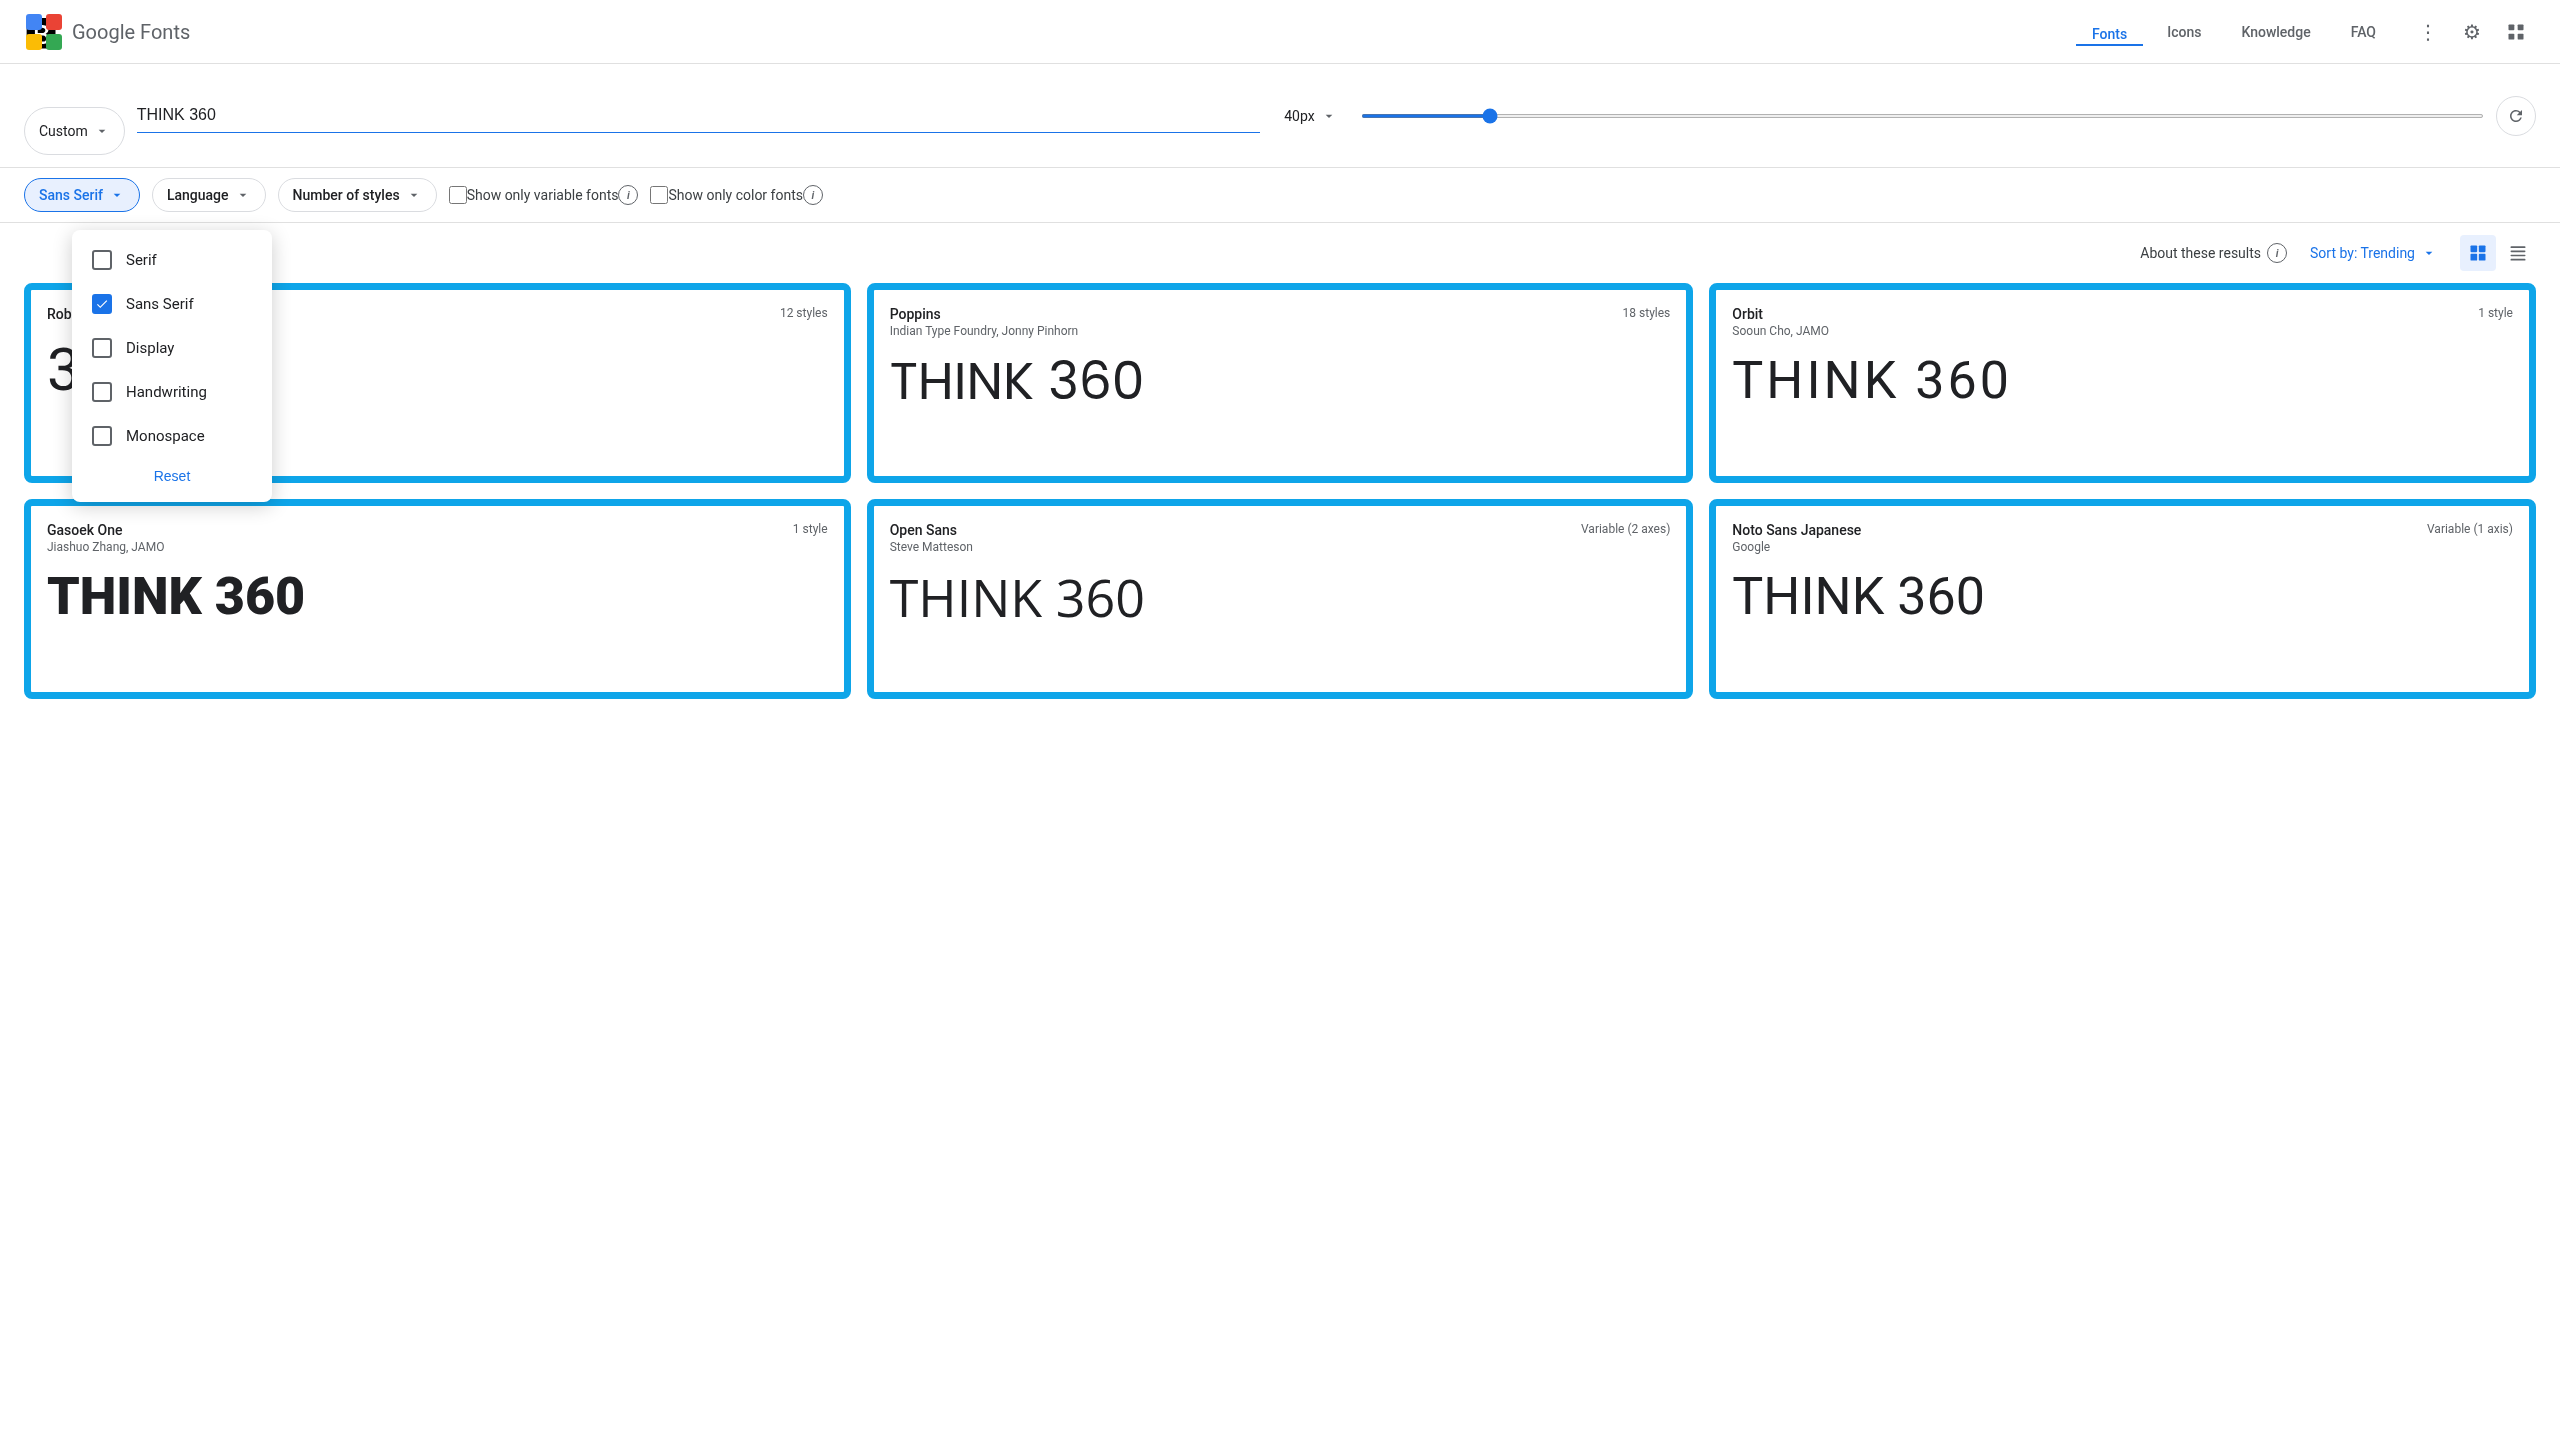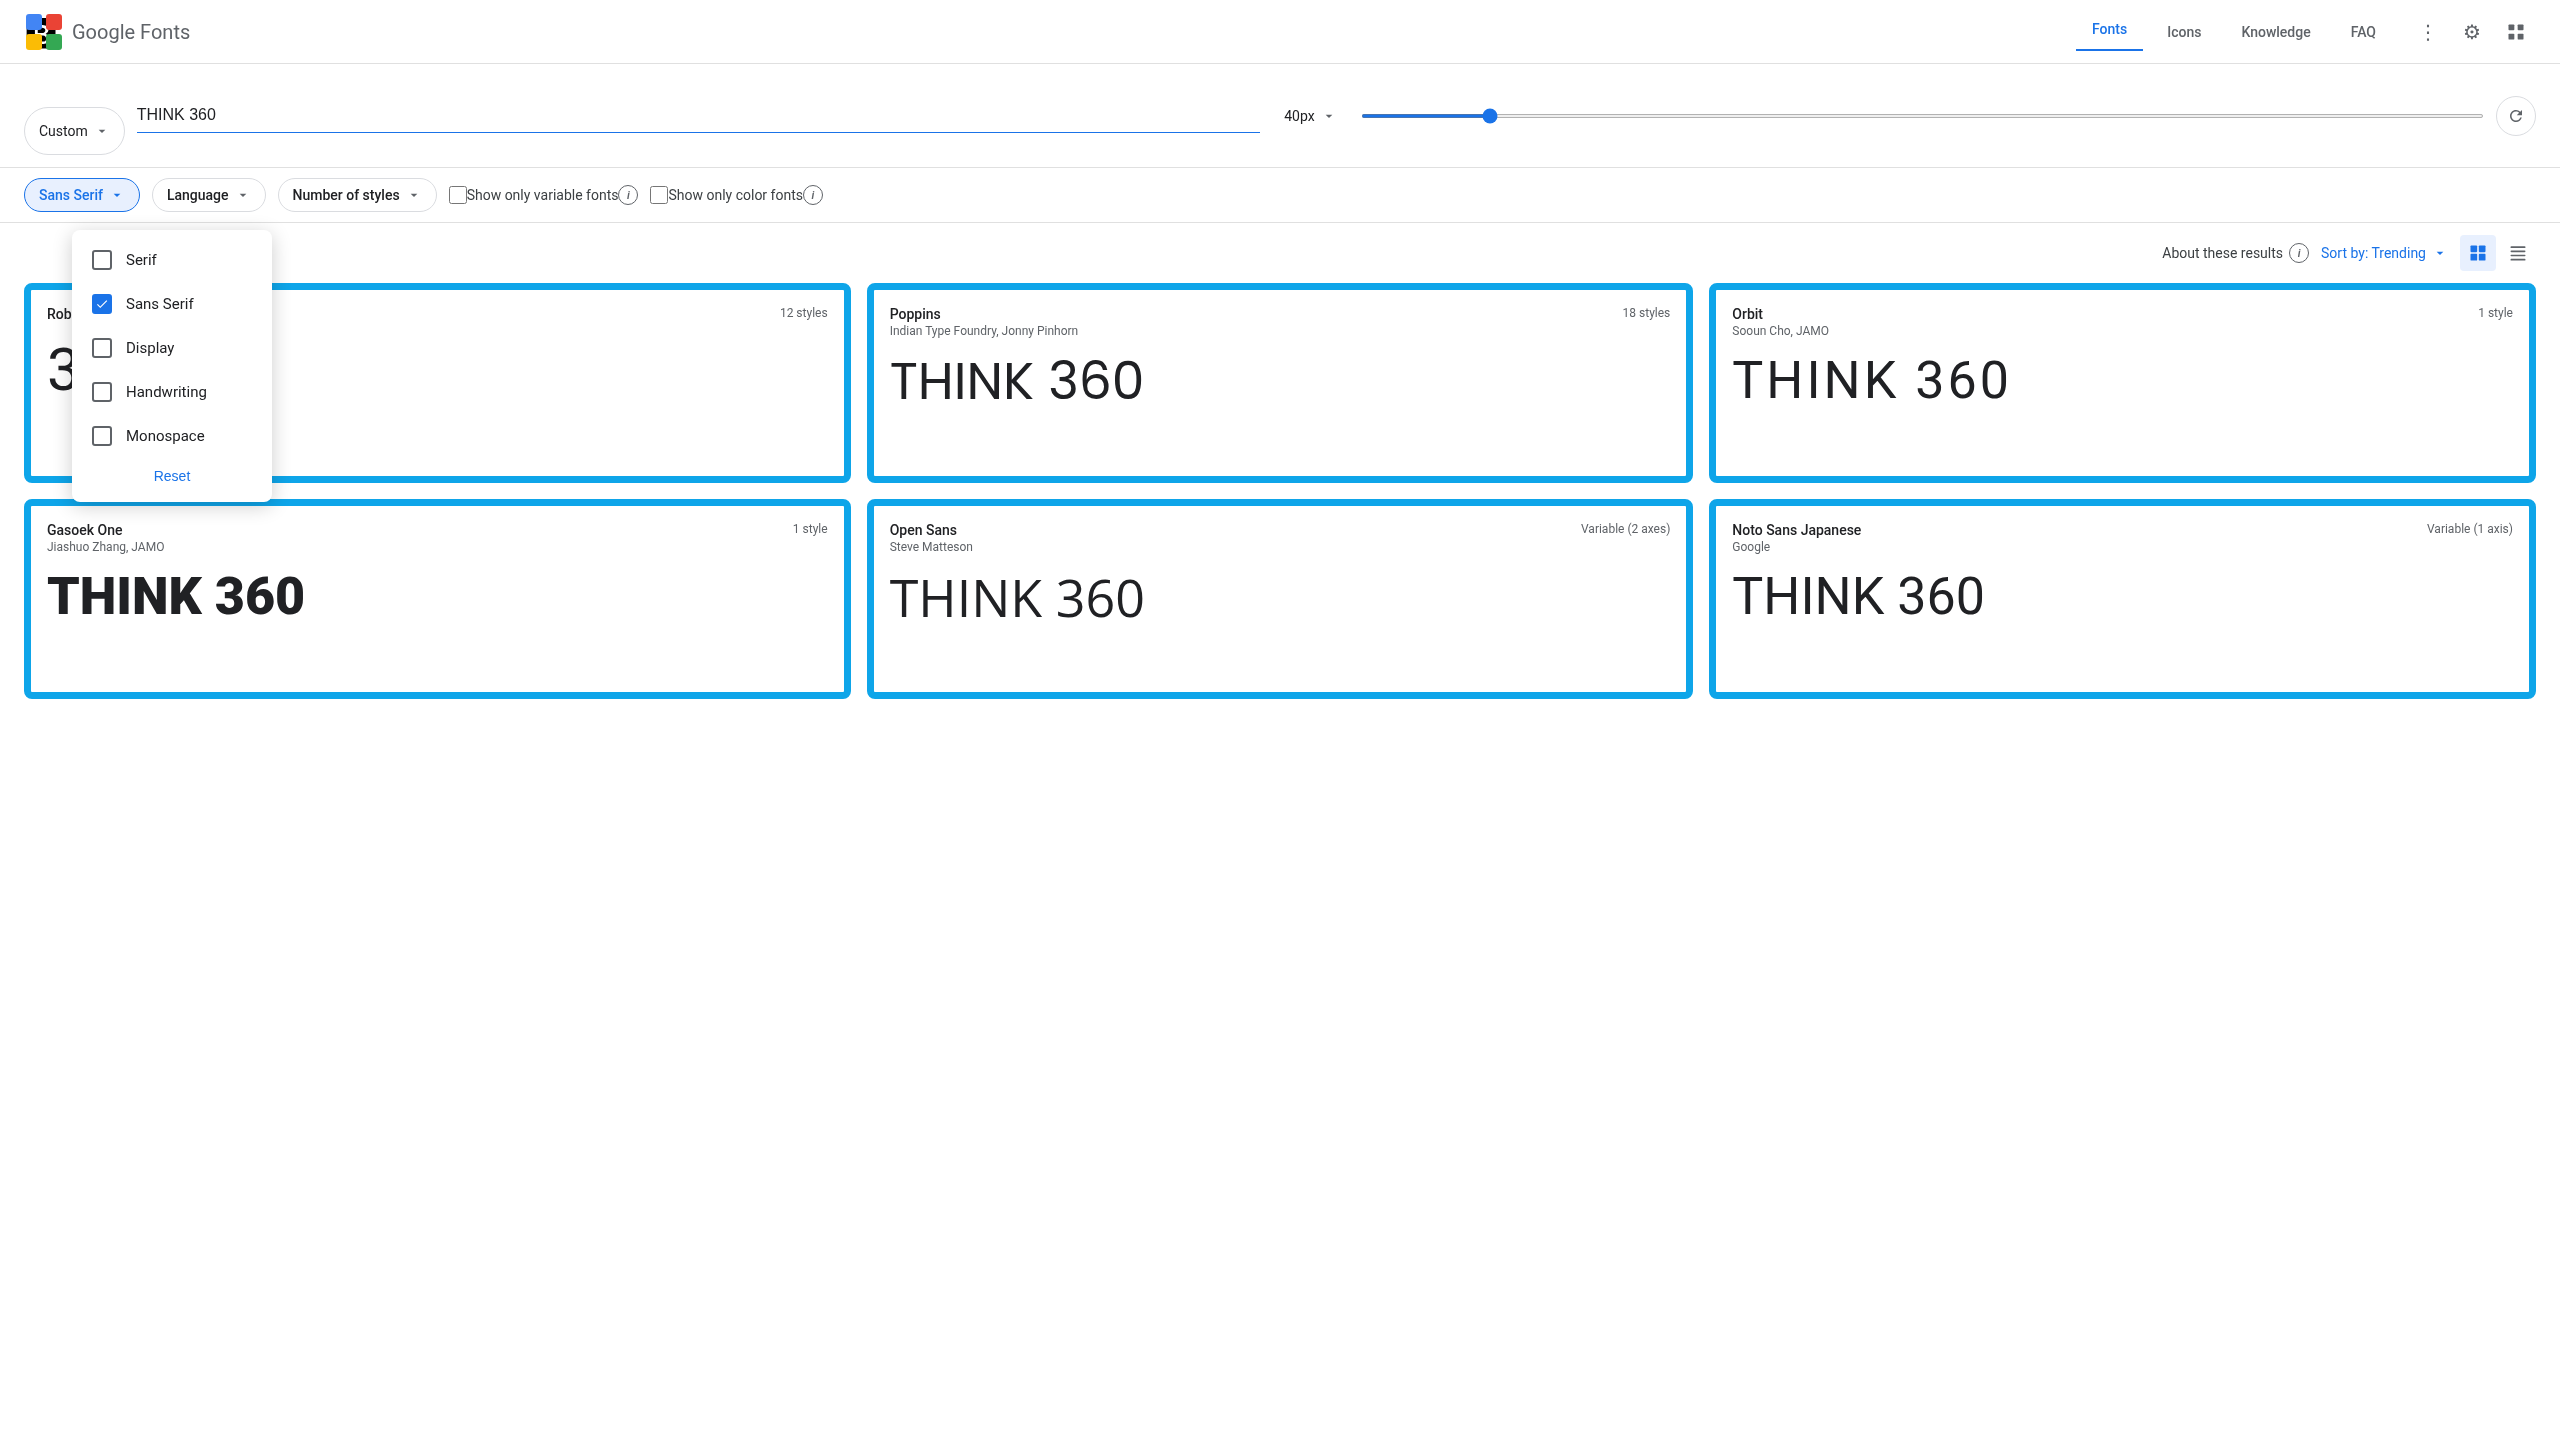--- a/index.html
+++ b/index.html
@@ -11,21 +11,21 @@
       border-bottom: 1px solid #e0e0e0; position: relative;
     }
     .logo-area { display: flex; align-items: center; gap: 8px; margin-right: auto; }
     .logo-icon { width: 40px; height: 40px; }
     .logo-text { font-size: 20px; font-weight: 400; color: #5f6368; }
     .nav-links { display: flex; align-items: center; gap: 8px; }
     .nav-link {
       padding: 8px 16px; font-size: 14px; color: #5f6368; text-decoration: none;
       border-radius: 4px; cursor: pointer; font-weight: 500; border: none; background: none;
     }
-    .nav-link.active { color: #1a73e8; border-bottom: 2px solid #1a73e8; border-radius: 0; padding-bottom: 12px; }
+    .nav-link.active { color: #1a73e8; border-bottom: 2px solid #1a73e8; border-radius: 0; padding-bottom: 2px; }
     .nav-icons { display: flex; align-items: center; gap: 4px; margin-left: 16px; }
     .icon-btn {
       width: 40px; height: 40px; border: none; background: none; cursor: pointer;
       border-radius: 50%; display: flex; align-items: center; justify-content: center;
       color: #5f6368; font-size: 20px;
     }
 
     
     .search-bar {
       display: flex; align-items: center; padding: 12px 24px; gap: 12px; border-bottom: 1px solid #e0e0e0;
@@ -93,21 +93,21 @@
       display: flex; align-items: center; justify-content: center; flex-shrink: 0;
     }
     .checkbox-box.checked { background: #1a73e8; border-color: #1a73e8; }
     .reset-btn {
       display: block; width: 100%; text-align: center; padding: 10px; color: #1a73e8;
       font-size: 14px; font-weight: 500; cursor: pointer; background: none; border: none;
     }
 
     
     .results-bar {
-      display: flex; align-items: center; justify-content: flex-end; padding: 12px 24px; gap: 12px;
+      display: flex; align-items: center; justify-content: flex-end; padding: 12px 24px; gap: 23px;
     }
     .results-info { display: flex; align-items: center; gap: 6px; font-size: 14px; color: #3c4043; }
     .sort-select { display: flex; align-items: center; gap: 6px; font-size: 14px; color: #1a73e8; cursor: pointer; }
     .view-toggle { display: flex; align-items: center; gap: 4px; }
     .view-btn {
       width: 36px; height: 36px; border: none; border-radius: 4px; cursor: pointer;
       display: flex; align-items: center; justify-content: center; background: none;
     }
     .view-btn.active { background: #e8f0fe; }
 

